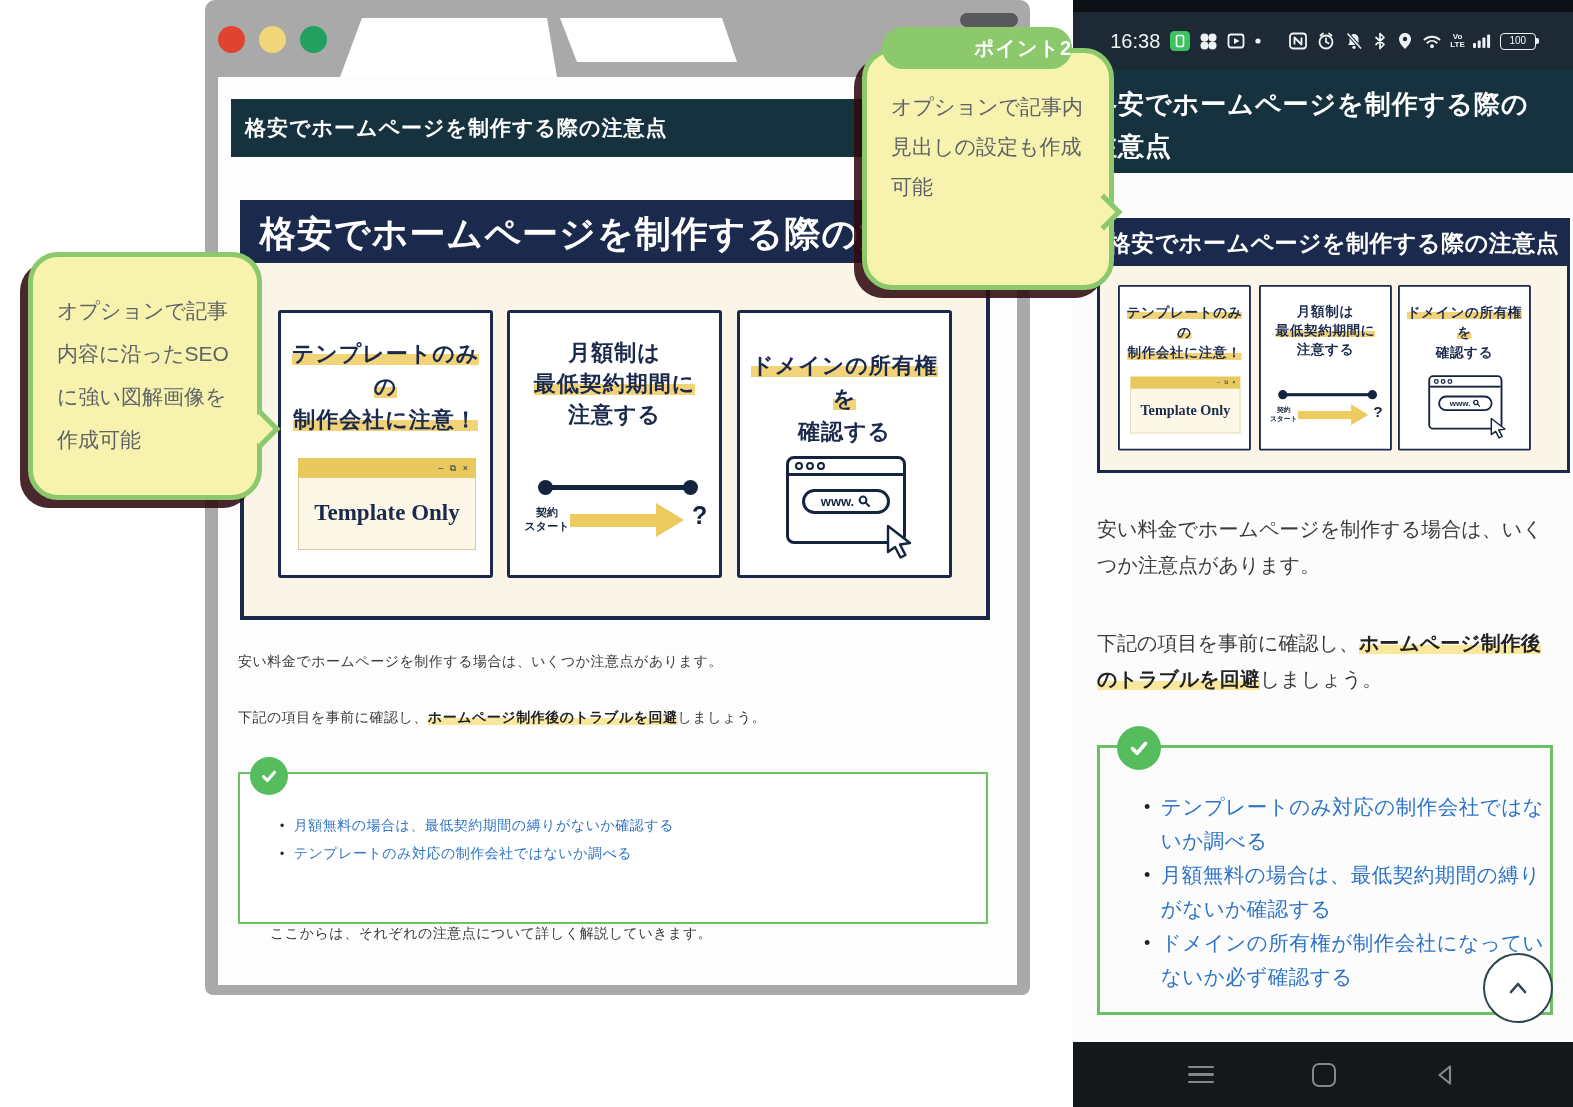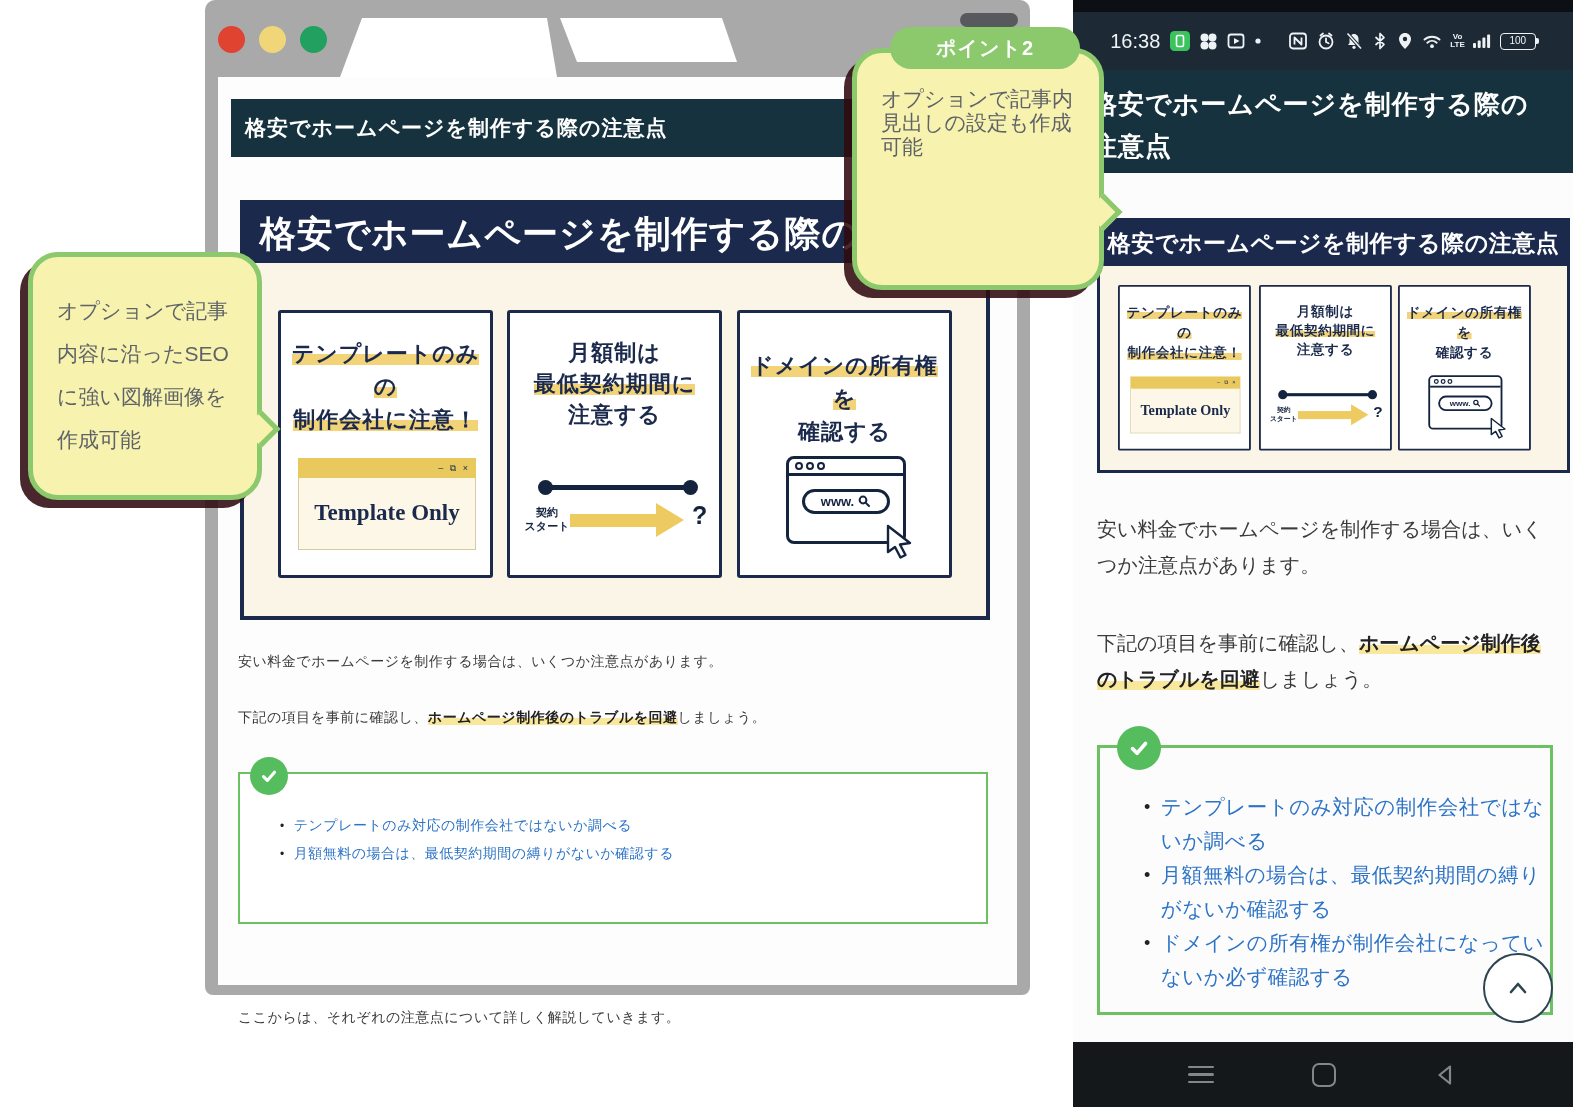--- a/index.html
+++ b/index.html
@@ -64,21 +64,21 @@
   .dwin { position:absolute; left:46px; top:143px; width:120px; height:88px;
           border:3px solid #14243f; border-radius:8px; }
   .dwin-top { height:17px; border-bottom:3px solid #14243f; display:flex; gap:3px; padding:3px 0 0 6px; }
   .dwin-dot { width:8px; height:8px; border:2px solid #14243f; border-radius:50%; }
   .dpill { margin:13px auto 0; width:88px; height:25px; border:3px solid #14243f; border-radius:14px;
            display:flex; align-items:center; justify-content:center; gap:4px;
            font-size:13px; font-weight:800; color:#14243f; }
   .cursor { position:absolute; right:-16px; bottom:-20px; }
 
   .dp { position:absolute; left:20px; font-size:14px; color:#3b3b3b; letter-spacing:0.5px; }
-  .dp.p1 { top:576px; } .dp.p2 { top:632px; } .dp.p3 { top:932px; }
+  .dp.p1 { top:576px; } .dp.p2 { top:632px; } .dp.p3 { top:848px;margin-left:32px; }
 
   .checkbox-area { position:absolute; left:20px; top:695px; width:750px; height:152px;
                    border:2px solid #6cc262; background:#fff; }
   .check-badge { position:absolute; width:38px; height:38px; border-radius:50%;
                  background:#56bd5f; display:flex; align-items:center; justify-content:center; }
   .checkbox-area .check-badge { left:10px; top:-17px; }
   .dlist { position:absolute; left:40px; top:38px; list-style:none; }
   .dlist li { font-size:14px; line-height:27px; color:#2e74c6; letter-spacing:0.5px; }
   .bullet { color:#222; margin-right:9px; font-size:12px; }
 
@@ -91,22 +91,22 @@
                    border-radius:30px; box-shadow:-9px 9px 0 -1px rgba(48,10,16,0.88);
                    font-size:21px; color:#5f6368; z-index:1; }
   .bubble .tail { position:absolute; width:26px; height:26px; background:#f7f3ae;
                   border-top:5px solid #8bc96c; border-right:5px solid #8bc96c;
                   transform:rotate(45deg); z-index:2; }
   .bubble1 { left:28px; top:231px; width:280px; height:280px; }
   .bubble1 .pill { left:32px; width:170px; }
   .bubble1 .bbody { width:234px; height:248px; padding:32px 22px 0 24px; line-height:43px; }
   .bubble1 .tail { left:221px; top:185px; }
   .bubble2 { left:852px; top:27px; width:300px; height:280px; }
-  .bubble2 .pill { left:38px; width:190px; }
-  .bubble2 .bbody { width:252px; height:242px; padding:34px 24px 8px; line-height:24px; }
+  .bubble2 .pill { left:30px; width:190px;text-align:right; }
+  .bubble2 .bbody { width:252px; height:242px; padding:34px 24px 8px; line-height:40px;margin-left:10px; }
   .bubble2 .tail { left:239px; top:172px; }
 
   
   .phone { position:absolute; left:1073px; top:0; width:500px; height:1107px; background:#0c1014; z-index:10;text-decoration:underline; }
   .p-status { position:absolute; top:12px; left:0; right:0; height:58px; background:#1d2a36;
               display:flex; align-items:center; justify-content:center; gap:8px; color:#eef2f5; }
   .p-time { font-size:20px; margin-right:2px; }
   .sicon { display:flex; align-items:center; }
   .volte { font-size:8px; font-weight:700; line-height:8px; text-align:center; }
   .battery { width:36px; height:17px; border:1.5px solid #eef2f5; border-radius:4px; position:relative;
@@ -225,22 +225,22 @@
       <p class="dp p1">安い料金でホームページを制作する場合は、いくつか注意点があります。</p>
       <p class="dp p2"><span>下記の項目を事前に確認し、</span><span class="hl2">ホームページ制作後のトラブルを回避</span><span>しましょう。</span></p>
 
       <div class="checkbox-area">
         <div class="check-badge">
           <svg width="22" height="22" viewBox="0 0 20 20">
             <polyline points="5,10.5 8.5,14 15,6.5" fill="none" stroke="#fff" stroke-width="2.8" stroke-linecap="round" stroke-linejoin="round"></polyline>
           </svg>
         </div>
         <ul class="dlist">
+          <li><span class="bullet">•</span><span>月額無料の場合は、最低契約期間の縛りがないか確認する</span></li>
           <li><span class="bullet">•</span><span>テンプレートのみ対応の制作会社ではないか調べる</span></li>
-          <li><span class="bullet">•</span><span>月額無料の場合は、最低契約期間の縛りがないか確認する</span></li>
         </ul>
       </div>
 
       <p class="dp p3">ここからは、それぞれの注意点について詳しく解説していきます。</p>
     </div>
   </div>
 
   <div class="phone">
     <div class="p-status">
       <span class="p-time">16:38</span>

